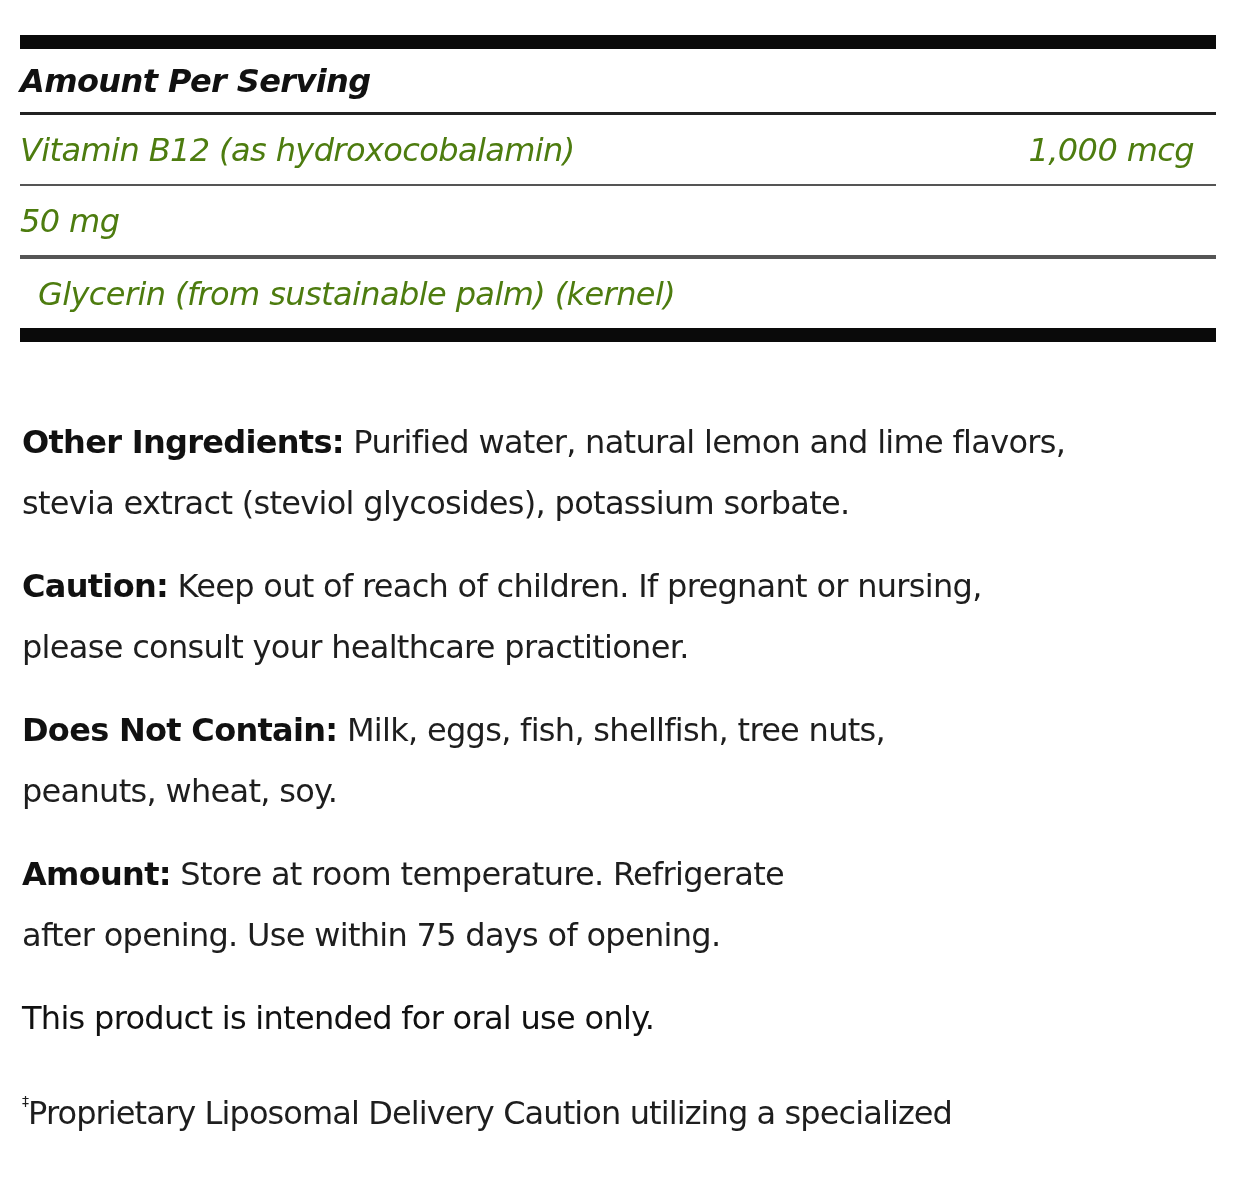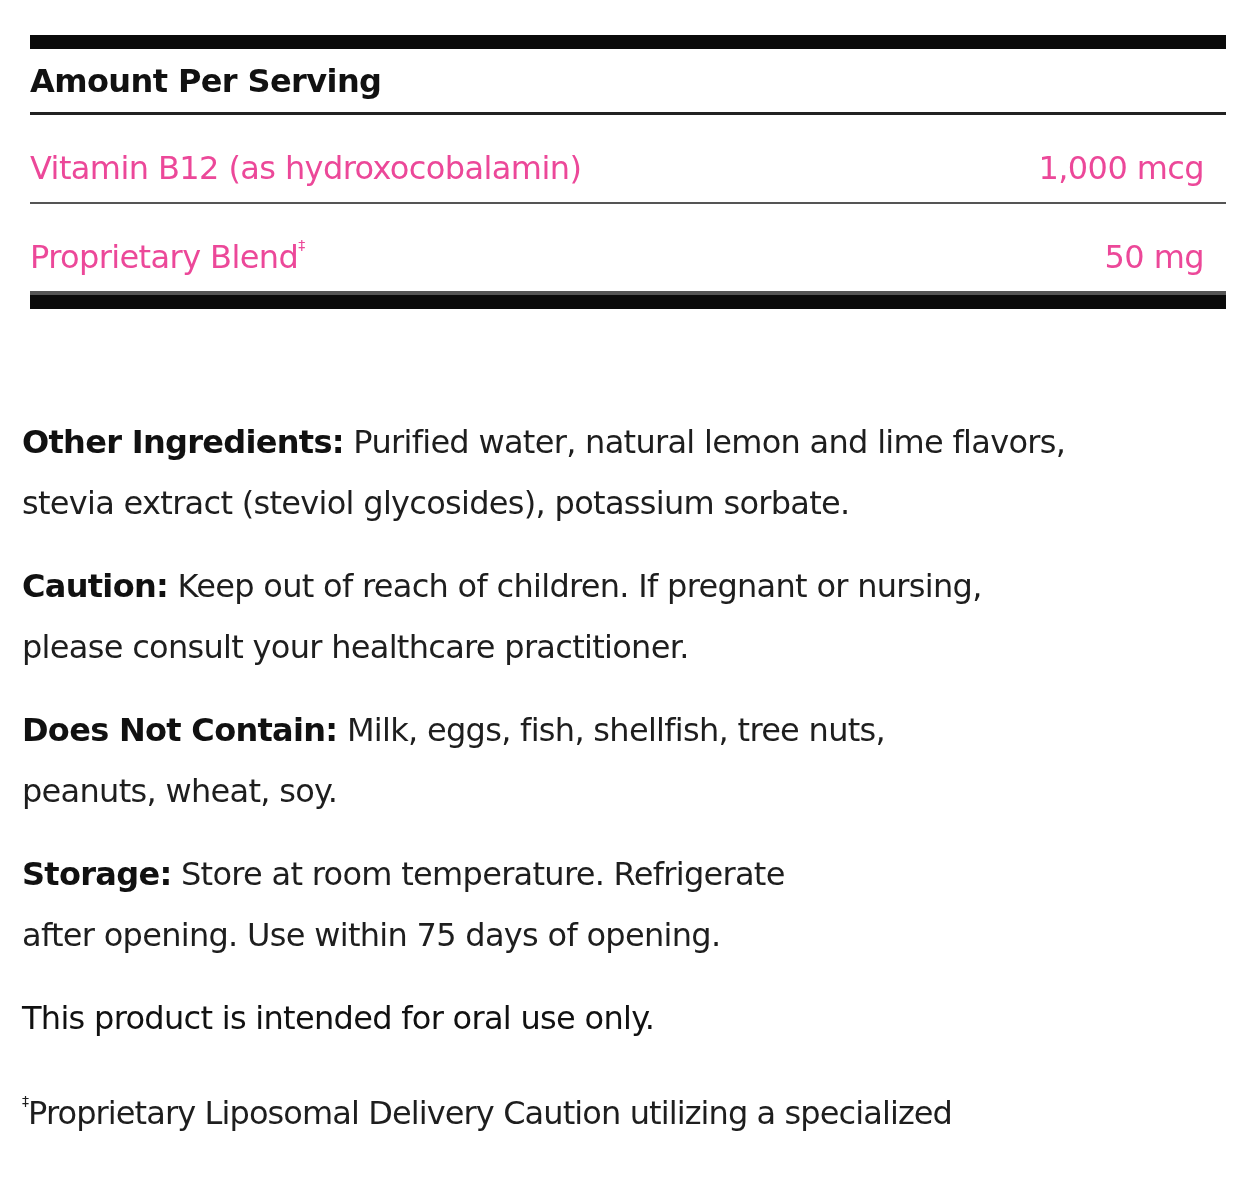--- a/index.html
+++ b/index.html
@@ -9,23 +9,24 @@
   }
   body {
     width: 1250px;
     height: 1200px;
     overflow: hidden;
     font-family: "DejaVu Sans", "Liberation Sans", sans-serif;
     color: #1c1c1c;
   }
   .label {
     position: absolute;
-    left: 30px;
+    left: 20px;
     width: 1196px;
     top: 35px;
+    font-style: italic;
   }
   .bar-thick {
     height: 14px;
     background: #0a0a0a;
   }
   .line-med {
     height: 3px;
     background: #222;
   }
   .line-thin {
@@ -41,22 +42,21 @@
     letter-spacing: -0.6px;
     color: #111;
   }
   .row {
     height: 69px;
     display: flex;
     align-items: center;
     justify-content: space-between;
     font-size: 32px;
     letter-spacing: -0.6px;
-    color: #ec4899;
-    margin-top: 18px;
+    color: #4d7c0f;
   }
   .row.sub .name {
     padding-left: 18px;
   }
   .row .amount {
     padding-right: 22px;
   }
   .row sup {
     font-size: 14px;
     vertical-align: 18px;
@@ -108,44 +108,47 @@
   </div>
   <div class="line-med"></div>
 
   <div class="row">
     <span class="name"><span>Vitamin B12 (as hydroxocobalamin)</span></span>
     <span class="amount">1,000 mcg</span>
   </div>
   <div class="line-thin"></div>
 
   <div class="row">
-    <span class="name"><span>Proprietary Blend</span><sup>‡</sup></span>
     <span class="amount">50 mg</span>
   </div>
   <div class="line-thin"></div>
 
   <div class="line-thin"></div>
 
+  <div class="row sub">
+    <span class="name">Glycerin (from sustainable palm) (kernel)</span>
+    <span class="amount"></span>
+  </div>
   <div class="bar-thick"></div>
 </div>
 
 <div class="text-section">
   <p class="para">
     <b>Other Ingredients:</b><span> Purified water, natural lemon and lime flavors,</span><br>
     <span>stevia extract (steviol glycosides), potassium sorbate.</span>
   </p>
   <p class="para">
     <b>Caution:</b><span> Keep out of reach of children. If pregnant or nursing,</span><br>
     <span>please consult your healthcare practitioner.</span>
   </p>
   <p class="para">
     <b>Does Not Contain:</b><span> Milk, eggs, fish, shellfish, tree nuts,</span><br>
     <span>peanuts, wheat, soy.</span>
   </p>
   <p class="para">
-    <b>Storage:</b><span> Store at room temperature. Refrigerate</span><br>
+    <b>Amount:</b><span> Store at room temperature. Refrigerate</span><br>
     <span>after opening. Use within 75 days of opening.</span>
   </p>
   <p class="para oral">This product is intended for oral use only.</p>
   <p class="footnote">
     <span class="mark">‡</span><span>Proprietary Liposomal Delivery Caution utilizing a specialized</span><br>
   </p>
 </div>
 
 </body></html>

